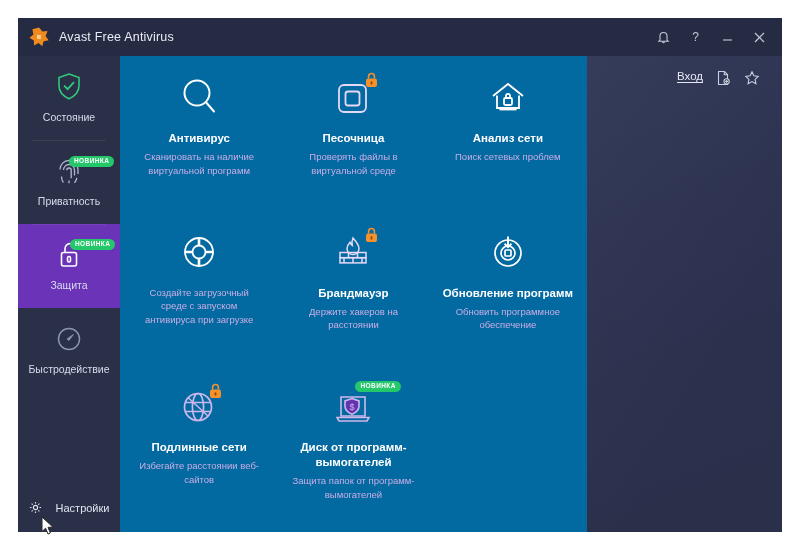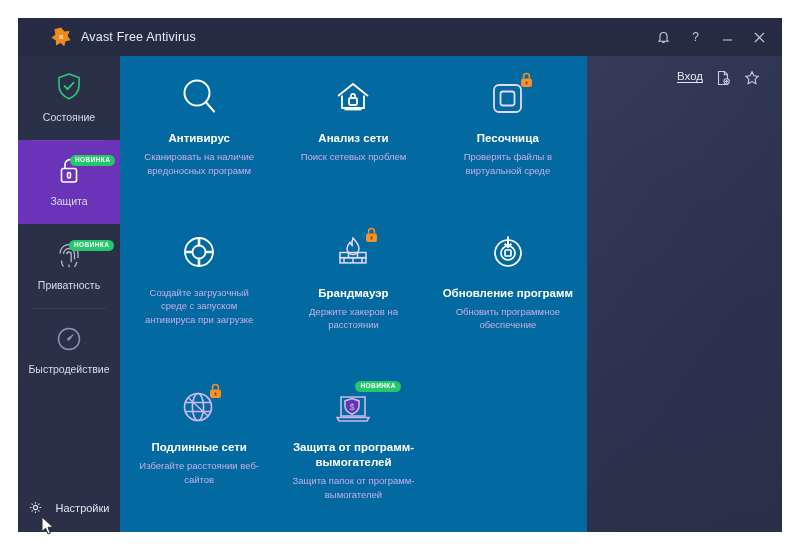--- a/index.html
+++ b/index.html
@@ -28,21 +28,21 @@
     background:
       linear-gradient(118deg, rgba(255,255,255,0.000) 55%, rgba(255,255,255,0.030) 56%, rgba(255,255,255,0.000) 86%),
       linear-gradient(160deg, #333a59 0%, #2c3250 55%, #2a3049 100%);
   }
 
   
   .titlebar {
     position: absolute; left: 0; top: 0;
     width: 764px; height: 38px;
     background: #262b44;
-    display: flex; align-items: center; padding-left: 22px;
+    display: flex; align-items: center;
   }
   .logo {
     width: 22px; height: 22px; margin-left: 10px;
     position: relative; flex: none;
   }
   .logo svg { display: block; }
   .app-title {
     margin-left: 9px;
     color: #e9ecf4;
     font-size: 12.5px;
@@ -255,47 +255,47 @@
       <div class="side-item">
         <div class="side-ic">
           <svg width="27" height="29" viewBox="0 0 27 29" fill="none" stroke="#2ec97a" stroke-width="1.6">
             <path d="M13.5 2 L23.5 5.6 v8.2 c0 6.1 -4.3 10.4 -10 13 -5.7-2.6 -10-6.9 -10-13 V5.6 Z"></path>
             <path d="M8.6 13.6 l3.5 3.6 6.4-7" stroke-width="1.8"></path>
           </svg>
         </div>
         <div class="side-lbl">Состояние</div>
       </div>
 
-      <div class="side-item active">
-        <div class="side-ic">
-          <svg width="27" height="29" viewBox="0 0 27 29" fill="none" stroke="#ffffff" stroke-width="1.6">
-            <rect x="6" y="12.5" width="15" height="13.5" rx="2"></rect>
-            <path d="M9.5 12.5 V8.6 a5 5 0 0 1 10 0"></path>
-            <rect x="12" y="16.5" width="3" height="5.5" rx="1.4"></rect>
-          </svg>
-          <div class="badge-new" style="top:-1px;left:18px;">НОВИНКА</div>
-        </div>
-        <div class="side-lbl">Защита</div>
-      </div>
-
       <div class="side-item">
         <div class="side-ic">
           <svg width="27" height="29" viewBox="0 0 27 29" fill="none" stroke="#aeb5cc" stroke-width="1.35">
             <path d="M4.5 13.5 a9 9 0 0 1 18 0 v4.5"></path>
             <path d="M8 14 a5.5 5.5 0 0 1 11 0 v5.5"></path>
             <path d="M11.3 14.2 a2.2 2.2 0 0 1 4.4 0 v8"></path>
             <path d="M6 20.5 c0 3 .9 4.8 1.9 6"></path>
             <path d="M21.3 21.8 c-.4 2.4 -1.3 4 -2.3 5.1"></path>
             <path d="M13.5 24.5 v2.8"></path>
           </svg>
           <div class="badge-new" style="top:0px;left:17px;">НОВИНКА</div>
         </div>
         <div class="side-lbl">Приватность</div>
       </div>
 
+      <div class="side-item active">
+        <div class="side-ic">
+          <svg width="27" height="29" viewBox="0 0 27 29" fill="none" stroke="#ffffff" stroke-width="1.6">
+            <rect x="6" y="12.5" width="15" height="13.5" rx="2"></rect>
+            <path d="M9.5 12.5 V8.6 a5 5 0 0 1 10 0"></path>
+            <rect x="12" y="16.5" width="3" height="5.5" rx="1.4"></rect>
+          </svg>
+          <div class="badge-new" style="top:-1px;left:18px;">НОВИНКА</div>
+        </div>
+        <div class="side-lbl">Защита</div>
+      </div>
+
       <div class="side-item">
         <div class="side-ic">
           <svg width="27" height="29" viewBox="0 0 27 29" fill="none" stroke="#8b93ae" stroke-width="1.5">
             <circle cx="13.5" cy="15" r="10.5"></circle>
             <path d="M17.8 10.6 l-4.5 5.9 -1.6-1.6 Z" fill="#8b93ae" stroke-width="1"></path>
           </svg>
         </div>
         <div class="side-lbl">Быстродействие</div>
       </div>
 
@@ -314,37 +314,23 @@
     <div class="panel">
 
       <div class="tile">
         <div class="tile-ic">
           <svg width="42" height="44" viewBox="0 0 42 44" fill="none" stroke="#ffffff" stroke-width="2">
             <circle cx="19" cy="17" r="12.5"></circle>
             <line x1="28.2" y1="26.5" x2="36" y2="35.5" stroke-linecap="round"></line>
           </svg>
         </div>
         <div class="tile-title">Антивирус</div>
-        <div class="tile-desc">Сканировать на наличие вредоносных программ</div>
-      </div>
-
-
-      <div class="tile">
-        <div class="tile-ic">
-          <svg width="44" height="44" viewBox="0 0 44 44" fill="none" stroke="#ffffff" stroke-width="1.8">
-            <path d="M7 20 L22 8 L37 20"></path>
-            <path d="M11 19.5 V32 h22 V19.5"></path>
-            <rect x="18" y="22" width="8" height="7" rx="1.4"></rect>
-            <path d="M20 22 v-2.2 a2 2 0 0 1 4 0 V22"></path>
-            <line x1="13.5" y1="33.5" x2="30.5" y2="33.5"></line>
-          </svg>
-        </div>
-        <div class="tile-title">Анализ сети</div>
-        <div class="tile-desc">Поиск сетевых проблем</div>
-      </div>
+        <div class="tile-desc">Сканировать на наличие виртуальной программ</div>
+      </div>
+
 
       <div class="tile">
         <div class="tile-ic">
           <svg width="42" height="44" viewBox="0 0 42 44" fill="none" stroke="#e6d9f7" stroke-width="1.8">
             <rect x="7" y="9" width="27" height="27" rx="5"></rect>
             <rect x="13.5" y="15.5" width="14" height="14" rx="2.5"></rect>
           </svg>
           <span class="lock-badge">
             <svg width="15" height="16" viewBox="0 0 15 16">
               <rect x="2" y="6.5" width="11" height="8.5" rx="2" fill="#f5902a"></rect>
@@ -352,20 +338,34 @@
               <rect x="6.6" y="9.2" width="1.8" height="3.4" rx=".9" fill="#8a4a09"></rect>
             </svg>
           </span>
         </div>
         <div class="tile-title">Песочница</div>
         <div class="tile-desc">Проверять файлы в виртуальной среде</div>
       </div>
 
       <div class="tile">
         <div class="tile-ic">
+          <svg width="44" height="44" viewBox="0 0 44 44" fill="none" stroke="#ffffff" stroke-width="1.8">
+            <path d="M7 20 L22 8 L37 20"></path>
+            <path d="M11 19.5 V32 h22 V19.5"></path>
+            <rect x="18" y="22" width="8" height="7" rx="1.4"></rect>
+            <path d="M20 22 v-2.2 a2 2 0 0 1 4 0 V22"></path>
+            <line x1="13.5" y1="33.5" x2="30.5" y2="33.5"></line>
+          </svg>
+        </div>
+        <div class="tile-title">Анализ сети</div>
+        <div class="tile-desc">Поиск сетевых проблем</div>
+      </div>
+
+      <div class="tile">
+        <div class="tile-ic">
           <svg width="42" height="44" viewBox="0 0 42 44" fill="none" stroke="#ffffff" stroke-width="1.8">
             <circle cx="21" cy="21" r="14"></circle>
             <circle cx="21" cy="21" r="6.5"></circle>
             <path d="M21 7 v7.2 M21 27.5 V35 M7 21 h7.2 M27.5 21 H35" stroke-width="2.6"></path>
           </svg>
         </div>
         <div class="tile-desc">Создайте загрузочный среде с запуском антивируса при загрузке</div>
       </div>
 
       <div class="tile">
@@ -424,21 +424,21 @@
       <div class="tile sm-badge">
         <div class="tile-ic">
           <svg width="46" height="44" viewBox="0 0 46 44" fill="none" stroke="#cdb8ec" stroke-width="1.6">
             <path d="M11 12 h24 v19 H11 Z"></path>
             <path d="M7 32.5 h32 l-2 3.5 H9 Z"></path>
             <path d="M22 13.5 l7 2.4 v5.2 c0 4 -3 6.6 -7 8.2 -4-1.6 -7-4.2 -7-8.2 V15.9 Z" fill="#6633b0"></path>
             <text x="22" y="24.5" font-size="9" font-family="Liberation Sans, sans-serif" fill="#cdb8ec" stroke="none" text-anchor="middle">$</text>
           </svg>
           <div class="badge-new">НОВИНКА</div>
         </div>
-        <div class="tile-title">Защита от программ-вымогателей</div>
+        <div class="tile-title">Диск от программ-вымогателей</div>
         <div class="tile-desc">Защита папок от программ-вымогателей</div>
       </div>
 
     </div>
   </div>
 
   <div class="cursor">
     <svg width="14" height="20" viewBox="0 0 14 20">
       <path d="M1 1 L1 15.5 L4.6 12.2 L7 18 L9.4 17 L7 11.4 L11.8 11 Z" fill="#ffffff" stroke="#2a2a2a" stroke-width="1"></path>
     </svg>

